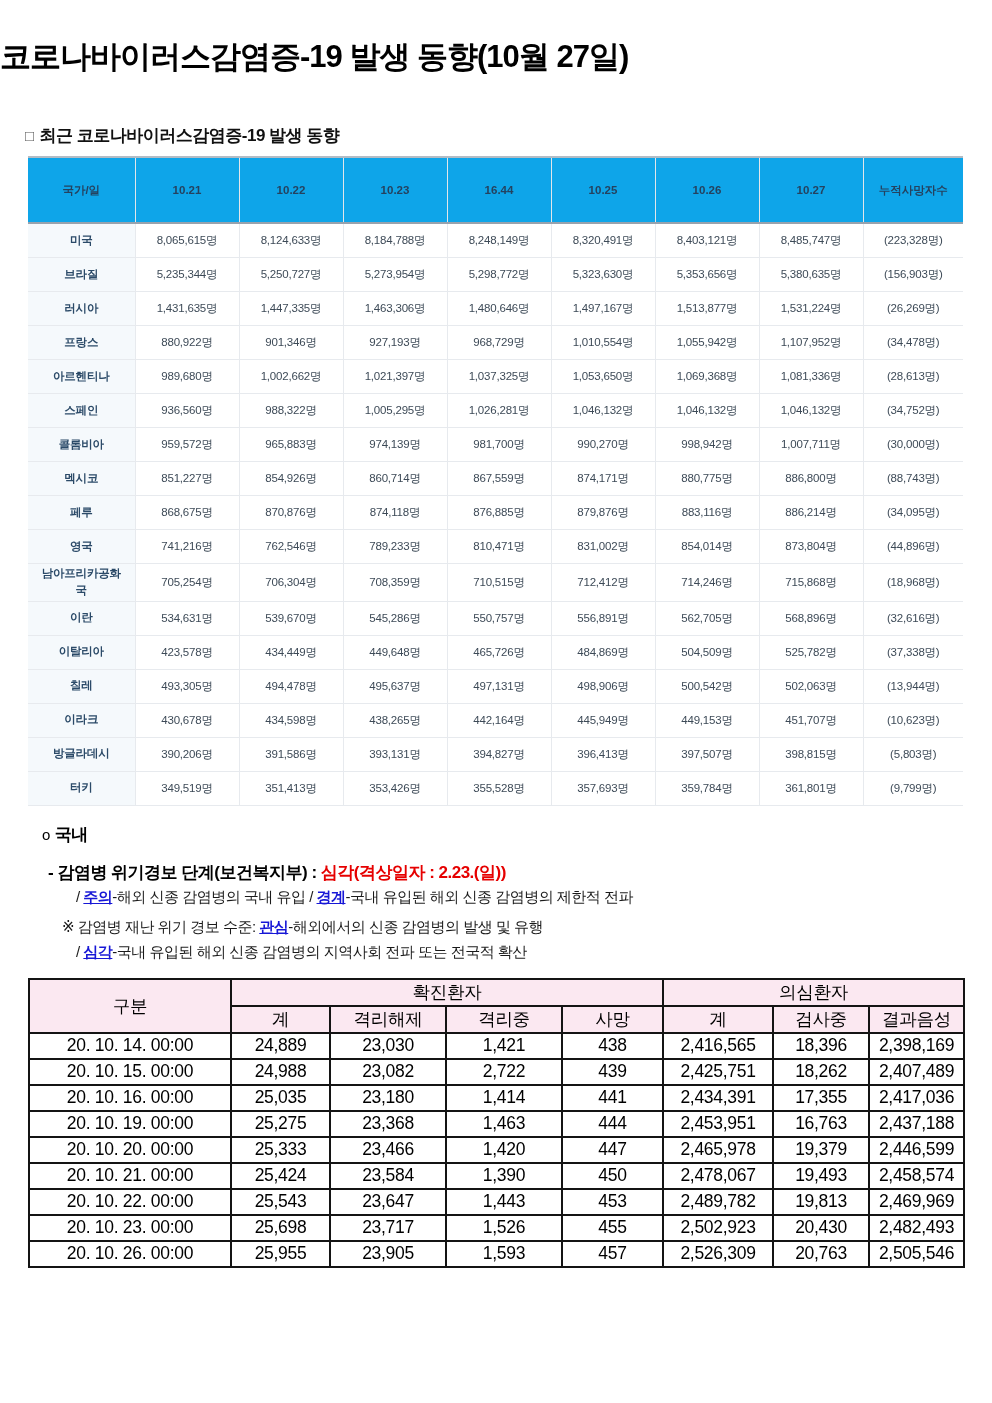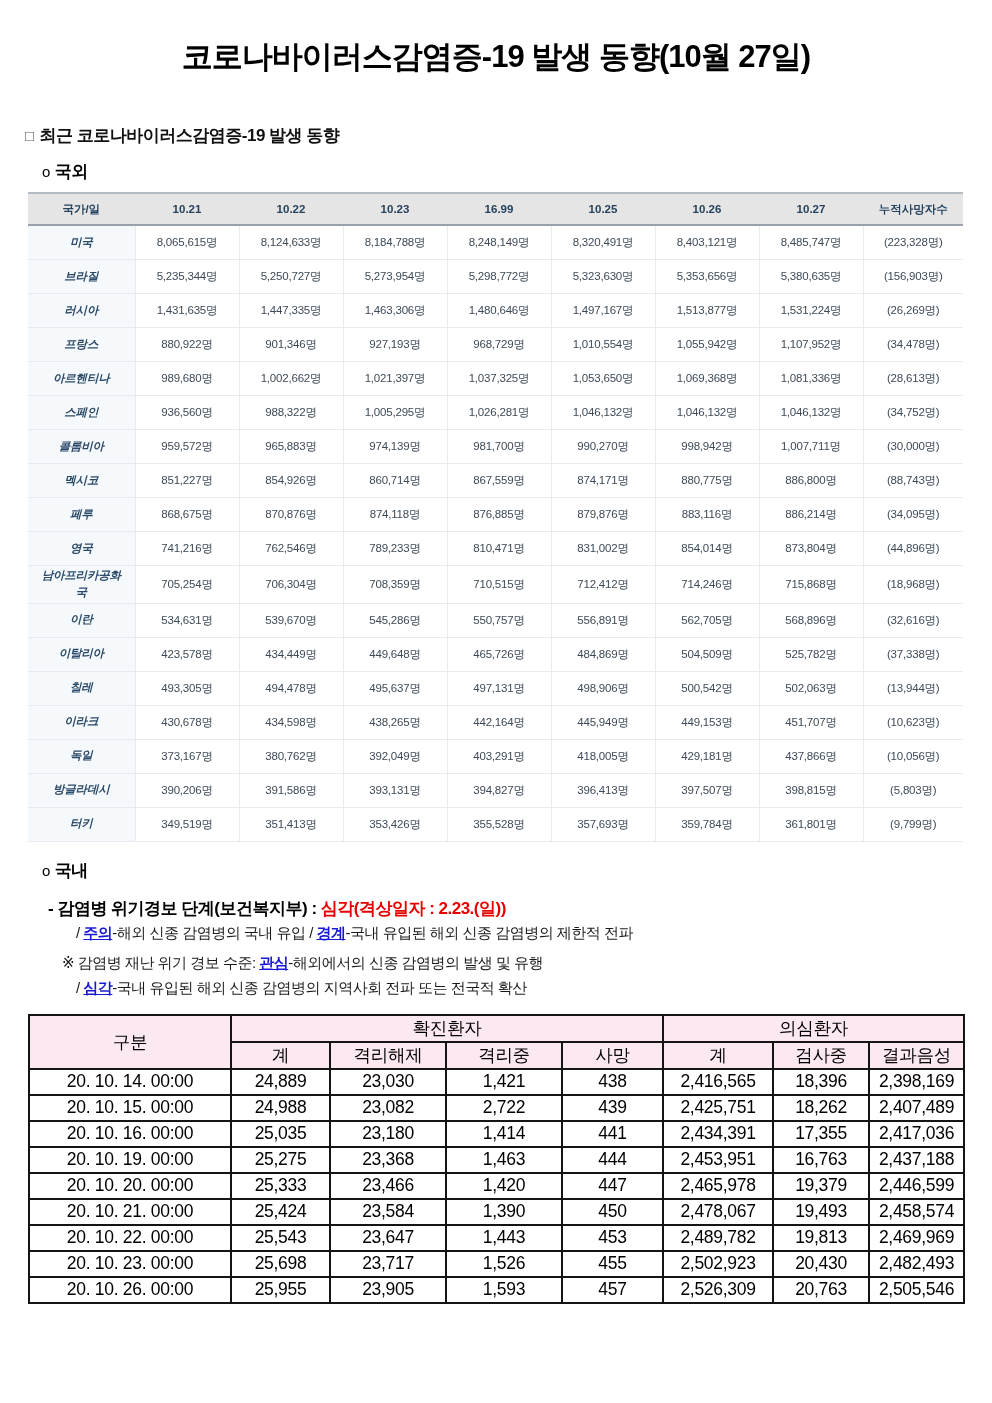--- a/index.html
+++ b/index.html
@@ -5,49 +5,49 @@
   html,body{margin:0;padding:0;background:#ffffff;}
   body{
     width:992px;height:1403px;overflow:hidden;
     font-family:"Liberation Sans","DejaVu Sans",sans-serif;
     color:#111;position:relative;
   }
   .page{width:992px;box-sizing:border-box;}
 
   
   .doc-title{
-    margin-top:36px;text-align:center;
+    margin-top:36px;
     font-size:31px;font-weight:800;letter-spacing:-1px;color:#000;
   }
   .recent-line{
     margin:46px 16px 0 25px;font-size:17px;font-weight:700;color:#111;
     letter-spacing:-0.5px;
   }
   .recent-line .box-sym{font-weight:400;color:#555;margin-right:6px;font-size:15px;}
   .sub-line{margin:13px 0 0 42px;font-size:17px;font-weight:700;color:#000;letter-spacing:-0.5px;}
   .sub-line .o-sym{font-weight:400;font-size:15px;margin-right:5px;}
 
   
   table.ot{
     margin:9px 0 0 28px;border-collapse:collapse;table-layout:fixed;width:935px;
     border-top:2px solid #b3bcc5;border-bottom:1px solid #c9ced4;
     font-size:11.5px;
   }
   table.ot th{
-    background:#e5e5e5;color:#25425f;font-weight:700;height:30px;
+    background:#0ea5e9;color:#25425f;font-weight:700;height:30px;
     border-bottom:2px solid #98a2ad;border-left:1px solid #e2e6ea;border-right:1px solid #e2e6ea;
-    padding:0 4px;
+    padding:17px 4px;
   }
   table.ot td{
     height:31px;text-align:center;vertical-align:middle;
     border-bottom:1px solid #e7eaee;border-left:1px solid #e7eaee;border-right:1px solid #e7eaee;
     color:#3d4a57;background:#fff;padding:1px 10px;letter-spacing:-0.2px;
   }
   table.ot td.country{
-    background:#f5f9fc;color:#2b4a68;font-weight:700;padding:1px 12px;line-height:1.5;font-style:italic;
+    background:#f5f9fc;color:#2b4a68;font-weight:700;padding:1px 12px;line-height:1.5;
   }
   table.ot th:first-child, table.ot td:first-child{border-left:none;}
   table.ot th:last-child, table.ot td:last-child{border-right:none;}
 
   
   .alert-line{margin:15px 0 0 48px;font-size:17px;font-weight:700;letter-spacing:-0.5px;color:#000;}
   .alert-line .alert-red{color:#e60000;}
   .note{font-size:15px;letter-spacing:-0.5px;color:#1a1a1a;line-height:25px;}
   .note.first{margin:5px 0 0 62px;}
   .note.indent{margin-left:76px;}
@@ -68,43 +68,40 @@
 <body>
 
 <div class="page">
 
   <div class="doc-title">코로나바이러스감염증-19 발생 동향(10월 27일)</div>
 
   <div class="recent-line">
     <span class="box-sym">□</span><span>최근 코로나바이러스감염증-19 발생 동향</span>
   </div>
 
-  <div class="sub-line">
-    <span class="o-sym">o</span><span>국외</span>
-  </div>
 
   <table class="ot">
     <colgroup>
       <col style="width:107px">
         <col style="width:104px">
         <col style="width:104px">
         <col style="width:104px">
       <col style="width:104px">
         <col style="width:104px">
         <col style="width:104px">
         <col style="width:104px">
       <col style="width:100px">
     </colgroup>
     <thead id="ot-head">
         <tr>
           <th>국가/일</th>
           <th>10.21</th>
           <th>10.22</th>
           <th>10.23</th>
-          <th>16.99</th>
+          <th>16.44</th>
           <th>10.25</th>
           <th>10.26</th>
           <th>10.27</th>
           <th>누적사망자수</th>
         </tr>
       </thead>
     <tbody id="ot-body">
         <tr>
           <td class="country">미국</td>
           <td>8,065,615명</td>
@@ -262,31 +259,20 @@
         <tr>
           <td class="country">이라크</td>
           <td>430,678명</td>
           <td>434,598명</td>
           <td>438,265명</td>
           <td>442,164명</td>
           <td>445,949명</td>
           <td>449,153명</td>
           <td>451,707명</td>
           <td>(10,623명)</td>
-        </tr>
-        <tr>
-          <td class="country">독일</td>
-          <td>373,167명</td>
-          <td>380,762명</td>
-          <td>392,049명</td>
-          <td>403,291명</td>
-          <td>418,005명</td>
-          <td>429,181명</td>
-          <td>437,866명</td>
-          <td>(10,056명)</td>
         </tr>
         <tr>
           <td class="country">방글라데시</td>
           <td>390,206명</td>
           <td>391,586명</td>
           <td>393,131명</td>
           <td>394,827명</td>
           <td>396,413명</td>
           <td>397,507명</td>
           <td>398,815명</td>

